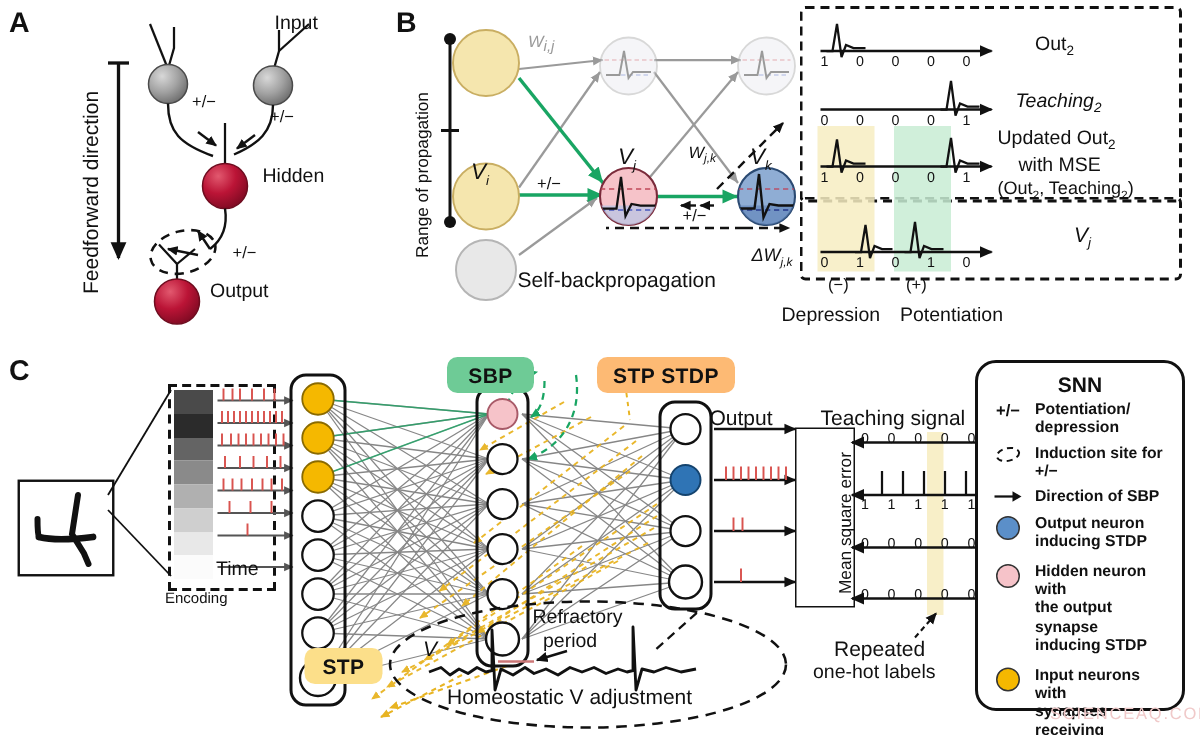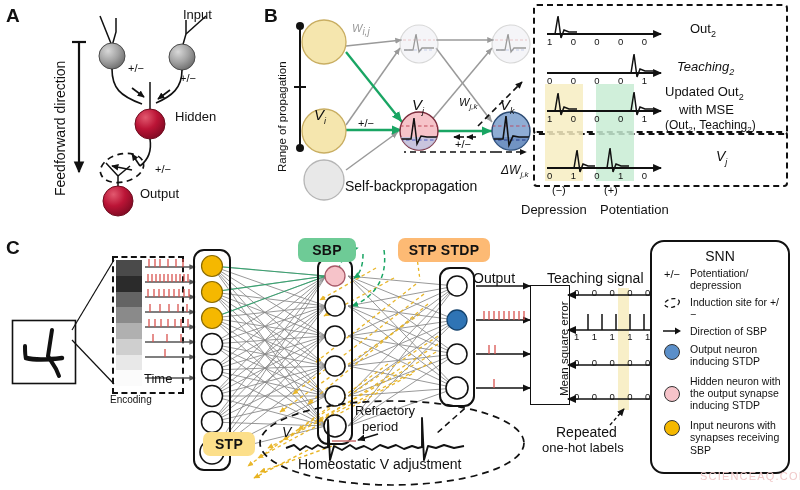--- a/index.html
+++ b/index.html
@@ -608,21 +608,21 @@
 </svg>
 <div class="abs lbl ital" style="left:282px;top:424px;font-size:14px;">V</div>
 <div class="abs lbl" style="left:355px;top:404px;font-size:13px;">Refractory</div>
 <div class="abs lbl" style="left:362px;top:420px;font-size:13px;">period</div>
 <div class="abs lbl" style="left:298px;top:456px;font-size:14px;">Homeostatic V adjustment</div>
 
 <svg class="abs" style="left:430px;top:400px;" width="50" height="40">
   <path d="M42,2 L6,34" fill="none" stroke="#111" stroke-width="1.5" stroke-dasharray="6 4"></path>
 </svg>
 
-<div class="abs legend-box" style="left:650px;top:240px;width:140px;height:234px;padding:6px 7px 0 7px;box-sizing:border-box;">
+<div class="abs legend-box" style="left:650px;top:240px;width:140px;height:234px;padding:6px 7px 0 7px;box-sizing:border-box;font-weight:bold;">
   <div class="legend-title">SNN</div>
 
   <div class="leg-row" style="margin-top:3px;">
     <div class="leg-key">
         <span style="font-size:11px;">+/−</span>
       </div>
     <div class="leg-txt" style="white-space:pre-line;">Potentiation/
 depression</div>
   </div>
 
@@ -646,21 +646,21 @@
   </div>
 
   <div class="leg-row" style="margin-top:6px;">
     <div class="leg-key">
         <span class="dot" style="width:14px;height:14px;background:#5b8fc9;"></span>
       </div>
     <div class="leg-txt" style="white-space:pre-line;">Output neuron
 inducing STDP</div>
   </div>
 
-  <div class="leg-row" style="margin-top:7px;align-items:center;">
+  <div class="leg-row" style="margin-top:7px;">
     <div class="leg-key">
         <span class="dot" style="width:14px;height:14px;background:#f6c3c9;"></span>
       </div>
     <div class="leg-txt" style="white-space:pre-line;">Hidden neuron with
 the output synapse
 inducing STDP</div>
   </div>
 
   <div class="leg-row" style="margin-top:7px;">
     <div class="leg-key">

